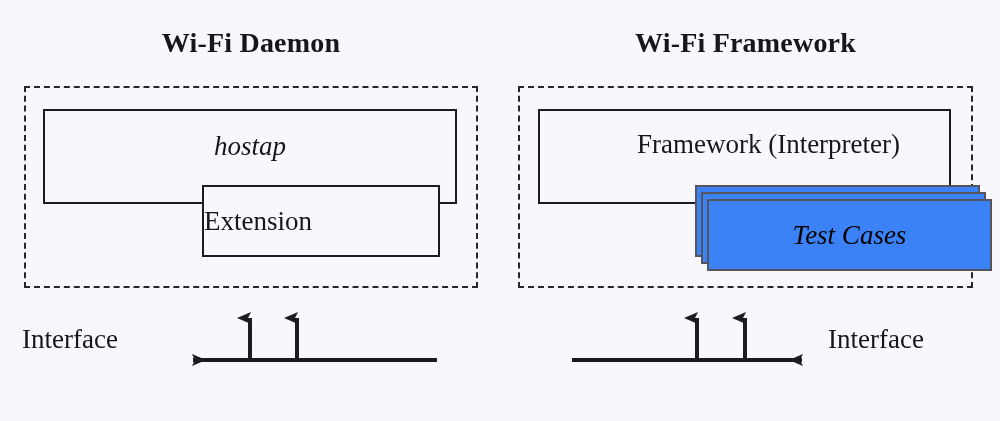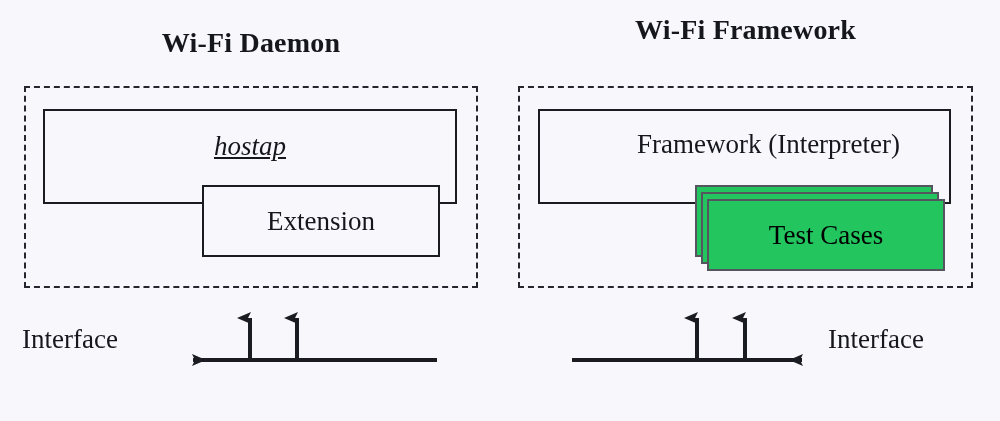--- a/index.html
+++ b/index.html
@@ -25,55 +25,53 @@
   
   .section-title {
     font-weight: bold;
     font-size: 28px;
     color: #16161d;
     text-align: center;
     letter-spacing: 0.2px;
     white-space: nowrap;
   }
   #title-daemon    { left: 24px;  top: 27px; width: 454px; }
-  #title-framework { left: 518px; top: 14px; width: 455px; }
+  #title-framework { left: 518px; top: 27px; width: 455px; }
 
   
   .dashed-box {
     border: 2px dashed #26262e;
     background: transparent;
     box-sizing: border-box;
   }
   #daemon-dashed    { left: 24px;  top: 86px; width: 454px; height: 202px; }
   #framework-dashed { left: 518px; top: 86px; width: 455px; height: 202px; }
 
   
   .solid-box {
     border: 2px solid #1b1b22;
     background: #f8f8fc;
     box-sizing: border-box;
     display: flex;
     align-items: center;
-    justify-content: center;
     color: #16161d;
   }
   .box-label {
     font-size: 27px;
     white-space: nowrap;
     line-height: 1;
   }
   .box-label.italic { font-style: italic; }
 
   
   #box-hostap {
     left: 43px; top: 109px; width: 414px; height: 95px;
     align-items: flex-start;
     justify-content: center;
     z-index: 2;
-    text-decoration: underline;
   }
   #box-hostap .box-label { margin-top: 22px; }
 
   
   #box-extension {
     left: 202px; top: 185px; width: 238px; height: 72px;
     z-index: 3;
   }
 
   
@@ -86,24 +84,25 @@
   #box-framework .box-label { margin-top: 20px; margin-left: 48px; }
 
   
   #testcases-stack {
     left: 695px; top: 185px; width: 250px; height: 87px;
     z-index: 4;
   }
   .stack-card {
     position: absolute;
     border: 2px solid #55555f;
-    background: #22c55e;
+    background: #3b82f6;
     box-sizing: border-box;
-    width: 238px;
+    width: 285px;
     height: 72px;
+    font-style: italic;
   }
   #stack-card-back   { left: 0px;  top: 0px;  }
   #stack-card-mid    { left: 6px;  top: 7px;  }
   #stack-card-front  {
     left: 12px; top: 14px;
     border-color: #55555f;
     display: flex;
     align-items: center;
     justify-content: center;
   }

